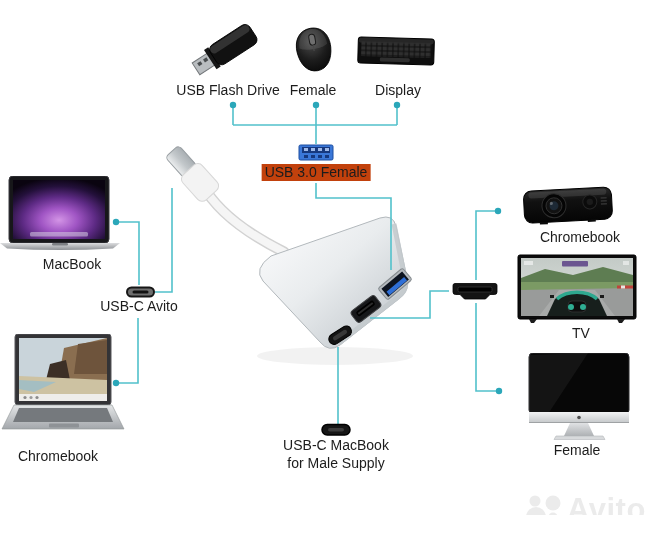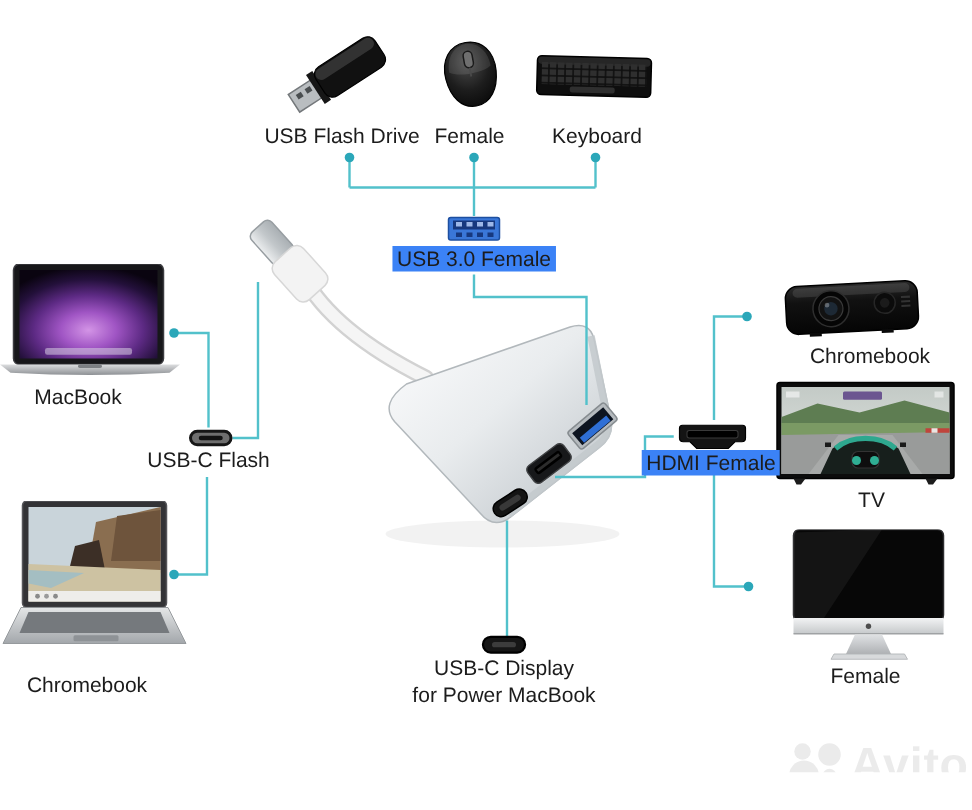--- a/index.html
+++ b/index.html
@@ -7,21 +7,21 @@
     position:relative;width:648px;height:515px;overflow:hidden;
     background:#ffffff;font-family:"Liberation Sans","DejaVu Sans",sans-serif;
   }
   .dev{position:absolute;z-index:1;}
   #lines-svg{position:absolute;left:0;top:0;z-index:2;pointer-events:none;}
   .lbl{
     position:absolute;z-index:3;transform:translateX(-50%);
     font-size:14px;line-height:17px;color:#1c1c1c;white-space:nowrap;
     text-align:center;
   }
-  .lbl.masked{background:#3b82f6;padding:0 3px;}
+  .lbl.masked{background:#c2410c;padding:0 3px;}
   .icon3{position:absolute;z-index:3;}
   #watermark{
     position:absolute;left:524px;top:492px;z-index:4;display:flex;
     align-items:center;gap:3px;pointer-events:none;
   }
   #watermark .wm-text{
     font-size:31px;font-weight:bold;color:rgba(30,30,30,0.09);
     letter-spacing:0.5px;line-height:36px;
   }
 </style>
@@ -293,31 +293,30 @@
     <rect x="9" y="7" width="34" height="5" rx="1.5" fill="#000" stroke="#3a3a3a" stroke-width="0.7"></rect>
   </svg>
 
   <svg class="icon3" style="left:320px;top:422px" width="32" height="15" viewBox="0 0 32 15">
     <rect x="2" y="2.5" width="28" height="10.5" rx="5.2" fill="#161616" stroke="#000" stroke-width="1.5"></rect>
     <rect x="8" y="6" width="16" height="3.5" rx="1.75" fill="#3c3c3c"></rect>
   </svg>
 
   <div class="lbl" style="left:228px;top:82px">USB Flash Drive</div>
   <div class="lbl" style="left:313px;top:82px">Female</div>
-  <div class="lbl" style="left:398px;top:82px">Keyboard</div>
+  <div class="lbl" style="left:398px;top:82px">Display</div>
   <div class="lbl masked" style="left:316px;top:164px">USB 3.0 Female</div>
-  <div class="lbl" style="left:52px;top:256px">MacBook</div>
-  <div class="lbl" style="left:139px;top:298px">USB-C Flash</div>
+  <div class="lbl" style="left:72px;top:256px">MacBook</div>
+  <div class="lbl" style="left:139px;top:298px">USB-C Avito</div>
   <div class="lbl" style="left:58px;top:448px">Chromebook</div>
   <div class="lbl" style="left:580px;top:229px">Chromebook</div>
-  <div class="lbl masked" style="left:474px;top:300px">HDMI Female</div>
   <div class="lbl" style="left:581px;top:325px">TV</div>
   <div class="lbl" style="left:577px;top:442px">Female</div>
-  <div class="lbl" style="left:336px;top:437px">USB-C Display</div>
-  <div class="lbl" style="left:336px;top:455px">for Power MacBook</div>
+  <div class="lbl" style="left:336px;top:437px">USB-C MacBook</div>
+  <div class="lbl" style="left:336px;top:455px">for Male Supply</div>
 
   <div id="watermark">
     <svg width="40" height="36" viewBox="0 0 40 36">
       <g fill="rgba(30,30,30,0.09)">
         <circle cx="11" cy="9" r="5.5"></circle>
         <circle cx="12" cy="25" r="10"></circle>
         <circle cx="29" cy="11" r="7.5"></circle>
         <circle cx="29" cy="25" r="4.5"></circle>
       </g>
     </svg>

